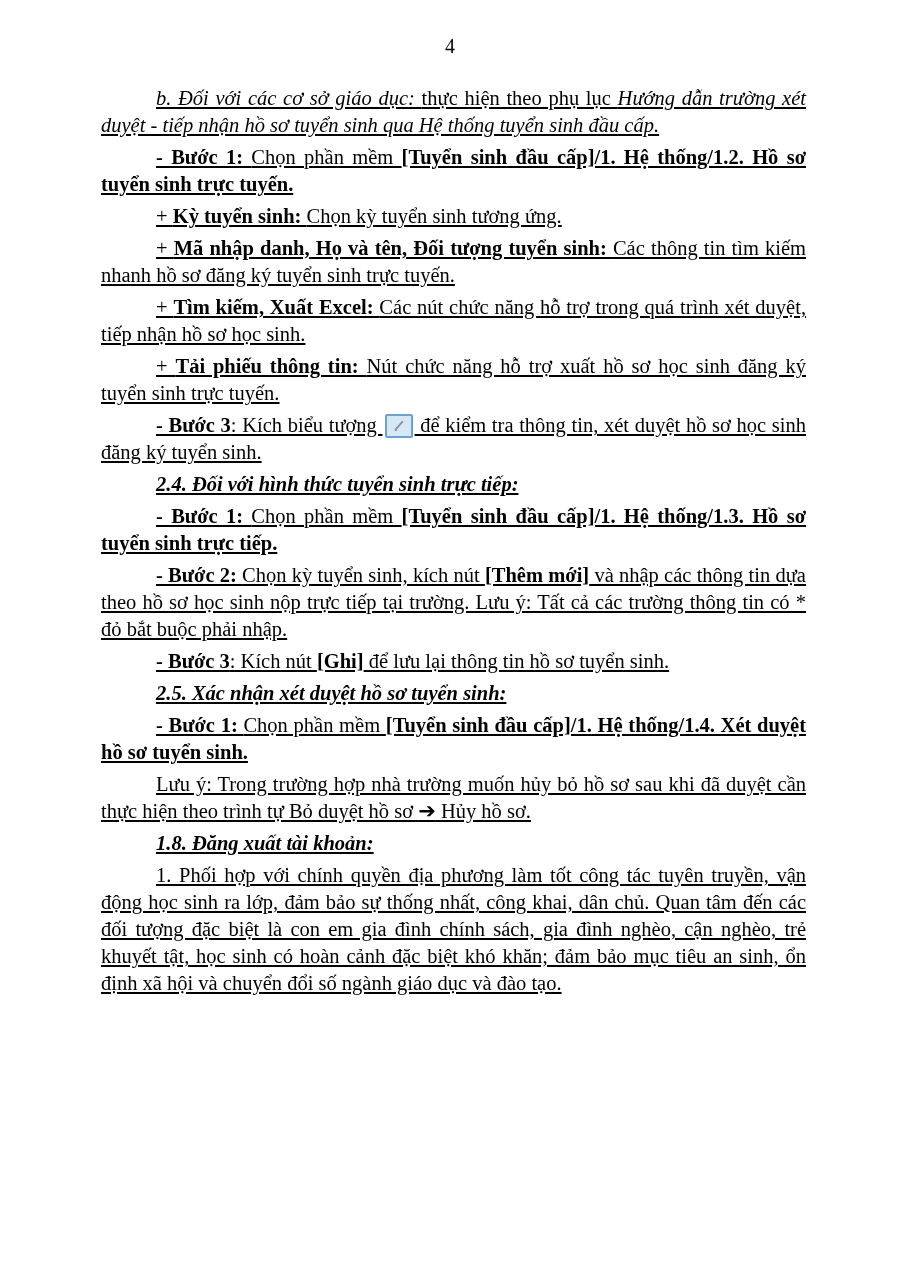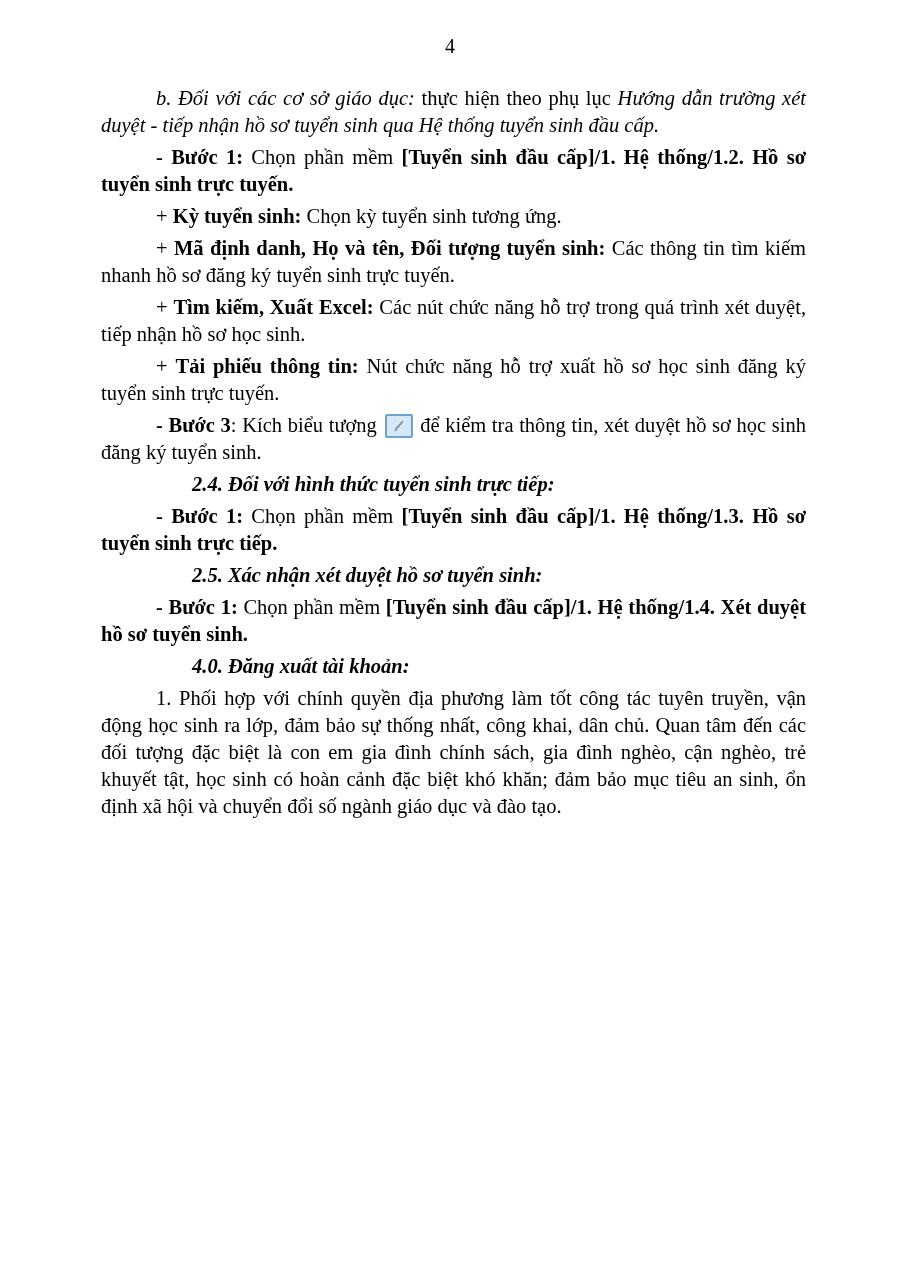--- a/index.html
+++ b/index.html
@@ -16,32 +16,33 @@
     overflow:hidden;
   }
   .page-number{
     padding-top:34px;
     text-align:center;
     font-size:20px;
     line-height:24px;
   }
   .doc-body{
     padding:27px 94px 0 101px;
+    text-decoration:underline;
   }
   p.para{
     margin:5px 0 0 0;
     font-size:20.5px;
     line-height:27px;
     text-align:justify;
     text-indent:55px;
   }
   p.para:first-child{margin-top:0;}
   .b{font-weight:700;}
   .i{font-style:italic;}
-  .bi{font-weight:700;font-style:italic;margin-left:36px;}
+  .bi{font-weight:700;font-style:italic;}
   .arrow{
     font-family:"DejaVu Sans",sans-serif;
     font-weight:700;
     font-size:21px;
   }
   .doc-icon{
     display:inline-block;
     width:28px;
     height:24px;
     border-radius:2px;
@@ -54,27 +55,30 @@
 </style>
 </head>
 <body>
 
 <div class="page">
   <div class="page-number">4</div>
   <div class="doc-body">
       <p class="para"><span class="i">b. Đối với các cơ sở giáo dục: </span><span>thực hiện theo phụ lục </span><span class="i">Hướng dẫn trường xét duyệt - tiếp nhận hồ sơ tuyển sinh qua Hệ thống tuyển sinh đầu cấp.</span></p>
       <p class="para"><span class="b">- Bước 1: </span><span>Chọn phần mềm </span><span class="b">[Tuyển sinh đầu cấp]/1. Hệ thống/1.2. Hồ sơ tuyển sinh trực tuyến.</span></p>
       <p class="para"><span>+ </span><span class="b">Kỳ tuyển sinh: </span><span>Chọn kỳ tuyển sinh tương ứng.</span></p>
-      <p class="para"><span>+ </span><span class="b">Mã định danh, Họ và tên, Đối tượng tuyển sinh: </span><span>Các thông tin tìm kiếm nhanh hồ sơ đăng ký tuyển sinh trực tuyến.</span></p>
+      <p class="para"><span>+ </span><span class="b">Mã nhập danh, Họ và tên, Đối tượng tuyển sinh: </span><span>Các thông tin tìm kiếm nhanh hồ sơ đăng ký tuyển sinh trực tuyến.</span></p>
       <p class="para"><span>+ </span><span class="b">Tìm kiếm, Xuất Excel: </span><span>Các nút chức năng hỗ trợ trong quá trình xét duyệt, tiếp nhận hồ sơ học sinh.</span></p>
       <p class="para"><span>+ </span><span class="b">Tải phiếu thông tin: </span><span>Nút chức năng hỗ trợ xuất hồ sơ học sinh đăng ký tuyển sinh trực tuyến.</span></p>
       <p class="para"><span class="b">- Bước 3</span><span>: Kích biểu tượng </span><span class="doc-icon" style="background: rgb(212, 232, 247); border: 2px solid rgb(110, 162, 206);"><svg viewBox="0 0 28 24">
             <path d="M10 16 L18 7" stroke="#8f8f8f" stroke-width="2.2" stroke-linecap="round"></path>
             <path d="M8.6 18.6 l1.4-3.4 2.2 2z" fill="#8f8f8f"></path>
           </svg></span><span> để kiểm tra thông tin, xét duyệt hồ sơ học sinh đăng ký tuyển sinh.</span></p>
       <p class="para"><span class="bi">2.4. Đối với hình thức tuyển sinh trực tiếp:</span></p>
       <p class="para"><span class="b">- Bước 1: </span><span>Chọn phần mềm </span><span class="b">[Tuyển sinh đầu cấp]/1. Hệ thống/1.3. Hồ sơ tuyển sinh trực tiếp.</span></p>
+      <p class="para"><span class="b">- Bước 2: </span><span>Chọn kỳ tuyển sinh, kích nút </span><span class="b">[Thêm mới]</span><span> và nhập các thông tin dựa theo hồ sơ học sinh nộp trực tiếp tại trường. Lưu ý: Tất cả các trường thông tin có * đỏ bắt buộc phải nhập.</span></p>
+      <p class="para"><span class="b">- Bước 3</span><span>: Kích nút </span><span class="b">[Ghi]</span><span> để lưu lại thông tin hồ sơ tuyển sinh.</span></p>
       <p class="para"><span class="bi">2.5. Xác nhận xét duyệt hồ sơ tuyển sinh:</span></p>
       <p class="para"><span class="b">- Bước 1: </span><span>Chọn phần mềm </span><span class="b">[Tuyển sinh đầu cấp]/1. Hệ thống/1.4. Xét duyệt hồ sơ tuyển sinh.</span></p>
-      <p class="para"><span class="bi">4.0. Đăng xuất tài khoản:</span></p>
+      <p class="para"><span>Lưu ý: Trong trường hợp nhà trường muốn hủy bỏ hồ sơ sau khi đã duyệt cần thực hiện theo trình tự Bỏ duyệt hồ sơ </span><span class="arrow">➔</span><span> Hủy hồ sơ.</span></p>
+      <p class="para"><span class="bi">1.8. Đăng xuất tài khoản:</span></p>
       <p class="para"><span>1. Phối hợp với chính quyền địa phương làm tốt công tác tuyên truyền, vận động học sinh ra lớp, đảm bảo sự thống nhất, công khai, dân chủ. Quan tâm đến các đối tượng đặc biệt là con em gia đình chính sách, gia đình nghèo, cận nghèo, trẻ khuyết tật, học sinh có hoàn cảnh đặc biệt khó khăn; đảm bảo mục tiêu an sinh, ổn định xã hội và chuyển đổi số ngành giáo dục và đào tạo.</span></p>
     </div>
 </div>
 
 </body></html>

